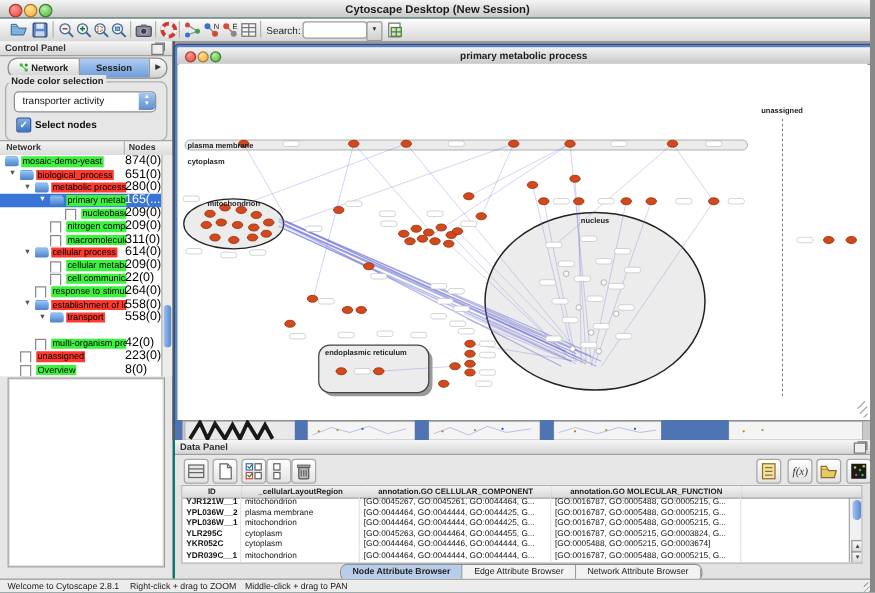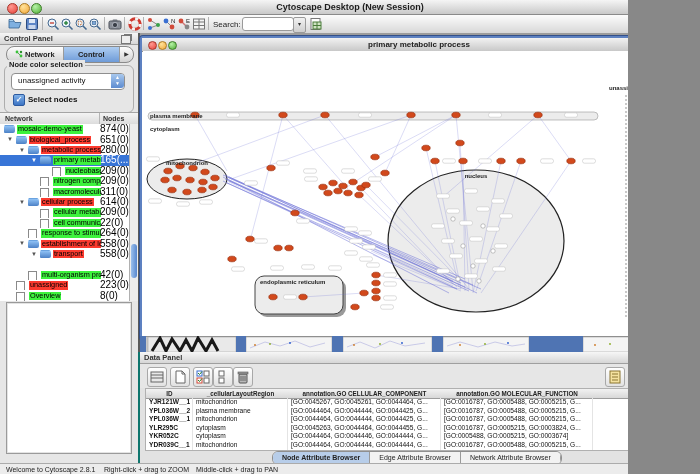--- a/index.html
+++ b/index.html
@@ -1,16 +1,16 @@
 <!DOCTYPE html>
 <html><head>
 <meta charset="utf-8">
 <style>
   html,body{margin:0;padding:0;background:#888;}
-  #page{position:relative;width:628px;height:474px;background:#0f766e;overflow:hidden;
+  #page{position:relative;width:696px;height:474px;background:#0f766e;overflow:hidden;
         font-family:"Liberation Sans",sans-serif;-webkit-font-smoothing:antialiased;}
   .abs{position:absolute;}
   
   #titlebar{left:0;top:0;width:700px;height:14px;background:linear-gradient(#f5f5f5,#c9c9c9);
             border-bottom:1px solid #8a8a8a;}
   #titlebar .title{width:100%;text-align:center;font-size:9px;font-weight:bold;color:#1c1c1c;line-height:14px;}
   .light{width:9px;height:9px;border-radius:50%;top:2.5px;}
   .light.r{background:radial-gradient(circle at 35% 30%,#ff9a92,#e7423a);border:.5px solid #a8352c;}
   .light.y{background:radial-gradient(circle at 35% 30%,#ffe29a,#f2a83a);border:.5px solid #ad7a22;}
   .light.g{background:radial-gradient(circle at 35% 30%,#b7f2a8,#4fae34);border:.5px solid #3d7d28;}
@@ -201,27 +201,27 @@
     <div class="abs" id="cp-tabs">
       <div class="cp-tab">
         <svg style="width:8px;height:8px;vertical-align:-1px" viewBox="0 0 8 8">
             <line x1="2" y1="2" x2="6" y2="6" stroke="#2a7d2a" stroke-width=".7"></line>
             <circle cx="2" cy="2" r="1.4" fill="#39c239"></circle>
             <circle cx="6" cy="6" r="1.4" fill="#39c239"></circle>
             <circle cx="6" cy="2" r="1.2" fill="#2a8f2a"></circle>
           </svg>
         <span>Network</span>
       </div>
-      <div class="cp-tab sel"><span>Control</span></div>
+      <div class="cp-tab sel"><span>Session</span></div>
       <div id="cp-tab-more">▶</div>
     </div>
     <div class="abs" id="group-box"></div>
     <div class="abs" id="group-title">Node color selection</div>
     <div class="abs" id="combo">
-      <div class="val">unassigned activity</div>
+      <div class="val">transporter activity</div>
       <div class="step">▲<br>▼</div>
     </div>
     <div class="abs" id="checkbox">✓</div>
     <div class="abs" id="checkbox-label">Select nodes</div>
     <div class="abs" id="tree-header">
       <span class="abs" style="left:5px;top:1.5px">Network</span>
       <span class="abs" style="left:103px;top:1.5px">Nodes</span>
       <div class="abs" style="left:99px;top:0;width:1px;height:11px;background:#b5b5b5"></div>
     </div>
     <div class="abs" id="tree-area">

